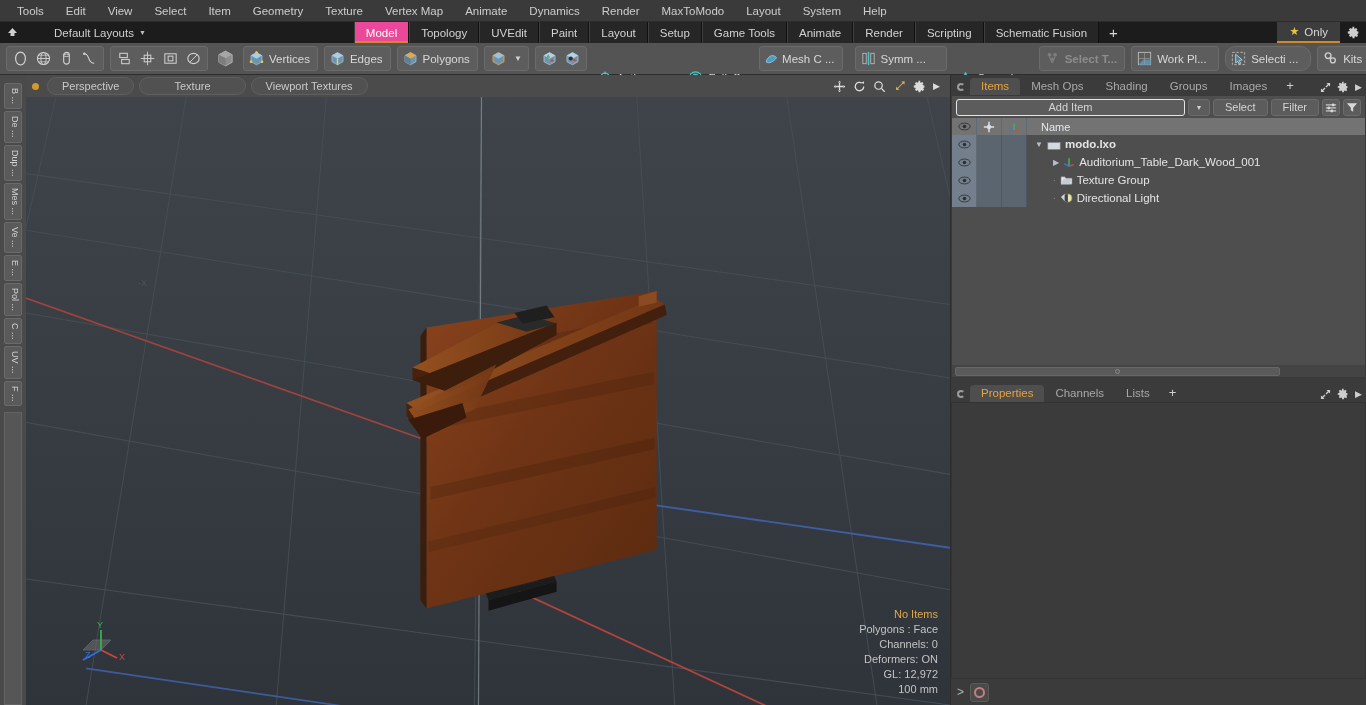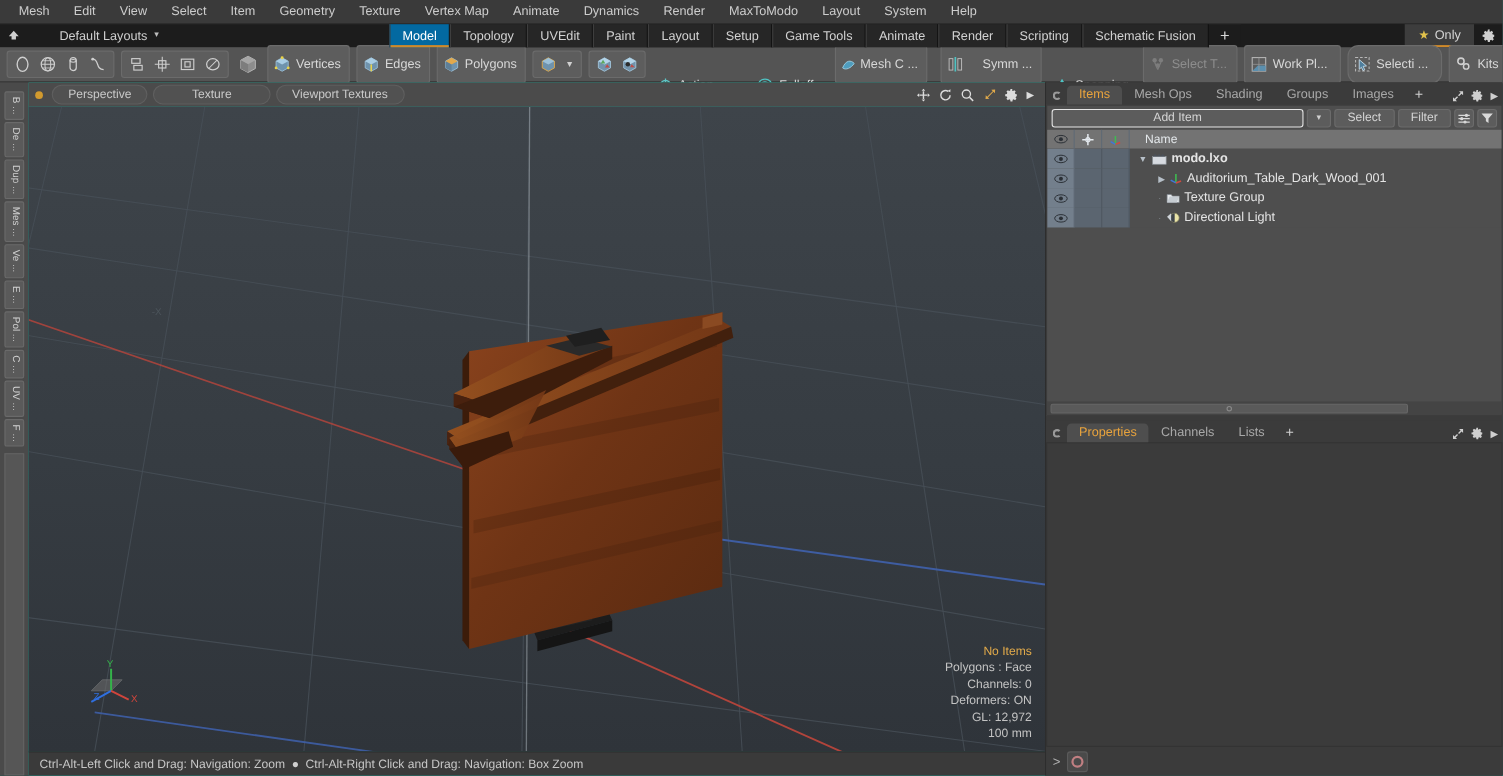--- a/index.html
+++ b/index.html
@@ -17,61 +17,61 @@
   #layoutbar { height:21px; background:#1c1c1c; display:flex; align-items:stretch;
     flex:0 0 21px; }
   #layoutbar .home-ico { width:24px; display:flex; align-items:center; justify-content:center; }
   #layout-name { font-size:11.5px; color:#cfcfcf; padding:0 8px; display:flex;
     align-items:center; white-space:nowrap;margin-left:22px; }
   #layout-name .caret { margin-left:5px; font-size:7px; color:#bdbdbd; }
   #layout-spacer-left { flex:0 0 200px; }
   .ltab { font-size:11.5px; color:#d2d2d2; padding:0 11px; display:flex; align-items:center;
     border-left:1px solid #3e3e3e; border-right:1px solid #111; white-space:nowrap;
     background:#262626; position:relative; }
-  .ltab.active { background:#0369a1; color:#ffffff; }
+  .ltab.active { background:#ec4899; color:#ffffff; }
   .ltab.active::after { content:""; position:absolute; left:0; right:0; bottom:0; height:2px;
     background:#d08a2a; }
   #ltab-plus { color:#d8d8d8; font-size:15px; padding:0 10px; display:flex; align-items:center; }
   #layoutbar .fill { flex:1 1 auto; background:#1c1c1c; }
   #only-btn { display:flex; align-items:center; gap:5px; background:#3d3d3d; color:#d6d6d6;
     font-size:11.5px; padding:0 12px; border-bottom:2px solid #d08a2a; }
   #only-btn .star { color:#e2c24b; font-size:11px; }
   #gear-right { width:26px; display:flex; align-items:center; justify-content:center; }
 
   
   #toolbar { height:32px; background:#545454; display:flex; align-items:center;
     flex:0 0 32px; padding:0 3px; gap:0px; border-bottom:1px solid #2d2d2d; }
   .tgroup { display:flex; align-items:center; height:25px; background:#5d5d5d;
     border:1px solid #6b6b6b; border-radius:3px; margin:0 3px; padding:0 2px; }
   .tbtn { width:23px; height:22px; display:flex; align-items:center; justify-content:center;
     border-radius:2px; }
-  .tlbl { display:flex; align-items:center; gap:4px; height:35px; background:#5d5d5d;
+  .tlbl { display:flex; align-items:center; gap:4px; height:25px; background:#5d5d5d;
     border:1px solid #6b6b6b; border-radius:3px; margin:0 3px; padding:0 7px 0 4px;
     font-size:11.5px; color:#d8d8d8; white-space:nowrap; }
-  .tlbl.dim { color:#8d8d8d; }
+  .tlbl.dim { color:#8d8d8d;font-weight:bold; }
   .tlbl.plain { background:transparent; border:none;margin-top:39px; }
   .sep { width:1px; height:20px; background:#6d6d6d; margin:0 3px; }
   .tb-spacer { flex:1 1 auto; }
 
   
   #main { flex:1 1 auto; display:flex; min-height:0; background:#3b3b3b; }
 
   
   #vstrip { width:26px; background:#4a4a4a; display:flex; flex-direction:column;
     align-items:center; padding-top:8px; flex:0 0 26px; }
   .vtab { width:18px; background:#5a5a5a; border:1px solid #6a6a6a; border-radius:2px;
     margin-bottom:2px; color:#d2d2d2; font-size:9px; writing-mode:vertical-rl;
     text-orientation:mixed; padding:4px 1px; letter-spacing:0px; white-space:nowrap;
     display:flex; justify-content:center; }
   #vstrip .vfill { flex:1 1 auto; width:18px; background:#565656; border:1px solid #636363;
     margin-top:4px; }
 
   
   #centercol { flex:1 1 auto; display:flex; flex-direction:column; min-width:0;
-    background:#14b8a6; }
+    background:#f0abfc; }
   #vpheader { height:22px; background:#4b4b4b; display:flex; align-items:center;
     flex:0 0 22px; padding:0 6px; gap:5px; }
   .vp-dot { width:7px; height:7px; border-radius:50%; background:#d29a2e; margin-right:3px; }
   .vp-pill { font-size:11px; color:#c9c9c9; background:#515151; border:1px solid #5f5f5f;
     border-radius:9px; padding:2px 14px; white-space:nowrap; }
   #vp-nav { margin-left:auto; display:flex; align-items:center; gap:7px; padding-right:4px; }
 
   #viewport { flex:1 1 auto; position:relative; overflow:hidden;
     background:linear-gradient(#3c4248,#343a40 55%,#2f3439); }
   #statusbar { height:22px; background:#3a3a3a; display:flex; align-items:center;
@@ -150,21 +150,21 @@
   #cmd-stop { width:19px; height:19px; border-radius:3px; background:#4a4a4a;
     border:1px solid #5a5a5a; display:flex; align-items:center; justify-content:center; }
   #cmd-stop .ring { width:11px; height:11px; border-radius:50%; border:2px solid #c07f82; }
 
   svg { display:block; }
 </style>
 </head>
 <body>
 
 <div id="menubar">
-  <div class="menu-item">Mesh</div>
+  <div class="menu-item">Tools</div>
   <div class="menu-item">Edit</div>
   <div class="menu-item">View</div>
   <div class="menu-item">Select</div>
   <div class="menu-item">Item</div>
   <div class="menu-item">Geometry</div>
   <div class="menu-item">Texture</div>
   <div class="menu-item">Vertex Map</div>
   <div class="menu-item">Animate</div>
   <div class="menu-item">Dynamics</div>
   <div class="menu-item">Render</div>
@@ -360,21 +360,21 @@
 
   <div class="tlbl" style="min-width:84px;">
     <svg width="17" height="17" viewBox="0 0 18 18">
         <path d="M2.5 13 C6 4 12 4 15.5 8 C12 13 6 16 2.5 13 Z" fill="#4f9dbe" stroke="#9fd0e4" stroke-width="1"></path>
       </svg>
     <span>Mesh C ...</span>
   </div>
 
   <div class="sep"></div>
 
-  <div class="tlbl" style="min-width:92px;justify-content:space-between;">
+  <div class="tlbl" style="min-width:92px;">
     <svg width="17" height="17" viewBox="0 0 18 18">
         <rect x="3" y="3.5" width="3.6" height="11" fill="#5a5a5a" stroke="#bdbdbd" stroke-width=".9"></rect>
         <rect x="11.4" y="3.5" width="3.6" height="11" fill="#5a5a5a" stroke="#bdbdbd" stroke-width=".9"></rect>
         <line x1="9" y1="2" x2="9" y2="16" stroke="#4fc3c3" stroke-width="1.6"></line>
       </svg>
     <span>Symm ...</span>
   </div>
 
   <div class="tlbl plain">
     <svg width="17" height="17" viewBox="0 0 18 18">
@@ -582,25 +582,20 @@
       <div id="vp-readout">
         <div class="hi">No Items</div>
         <div>Polygons : Face</div>
         <div>Channels: 0</div>
         <div>Deformers: ON</div>
         <div>GL: 12,972</div>
         <div>100 mm</div>
       </div>
     </div>
 
-    <div id="statusbar">
-      <span>Ctrl-Alt-Left Click and Drag: Navigation: Zoom</span>
-      <span class="bullet">●</span>
-      <span>Ctrl-Alt-Right Click and Drag: Navigation: Box Zoom</span>
-    </div>
   </div>
 
   <div id="rightcol">
 
     <div class="ptabs">
       <div class="pdot"></div>
       <div class="ptab active">Items</div>
       <div class="ptab">Mesh Ops</div>
       <div class="ptab">Shading</div>
       <div class="ptab">Groups</div>

